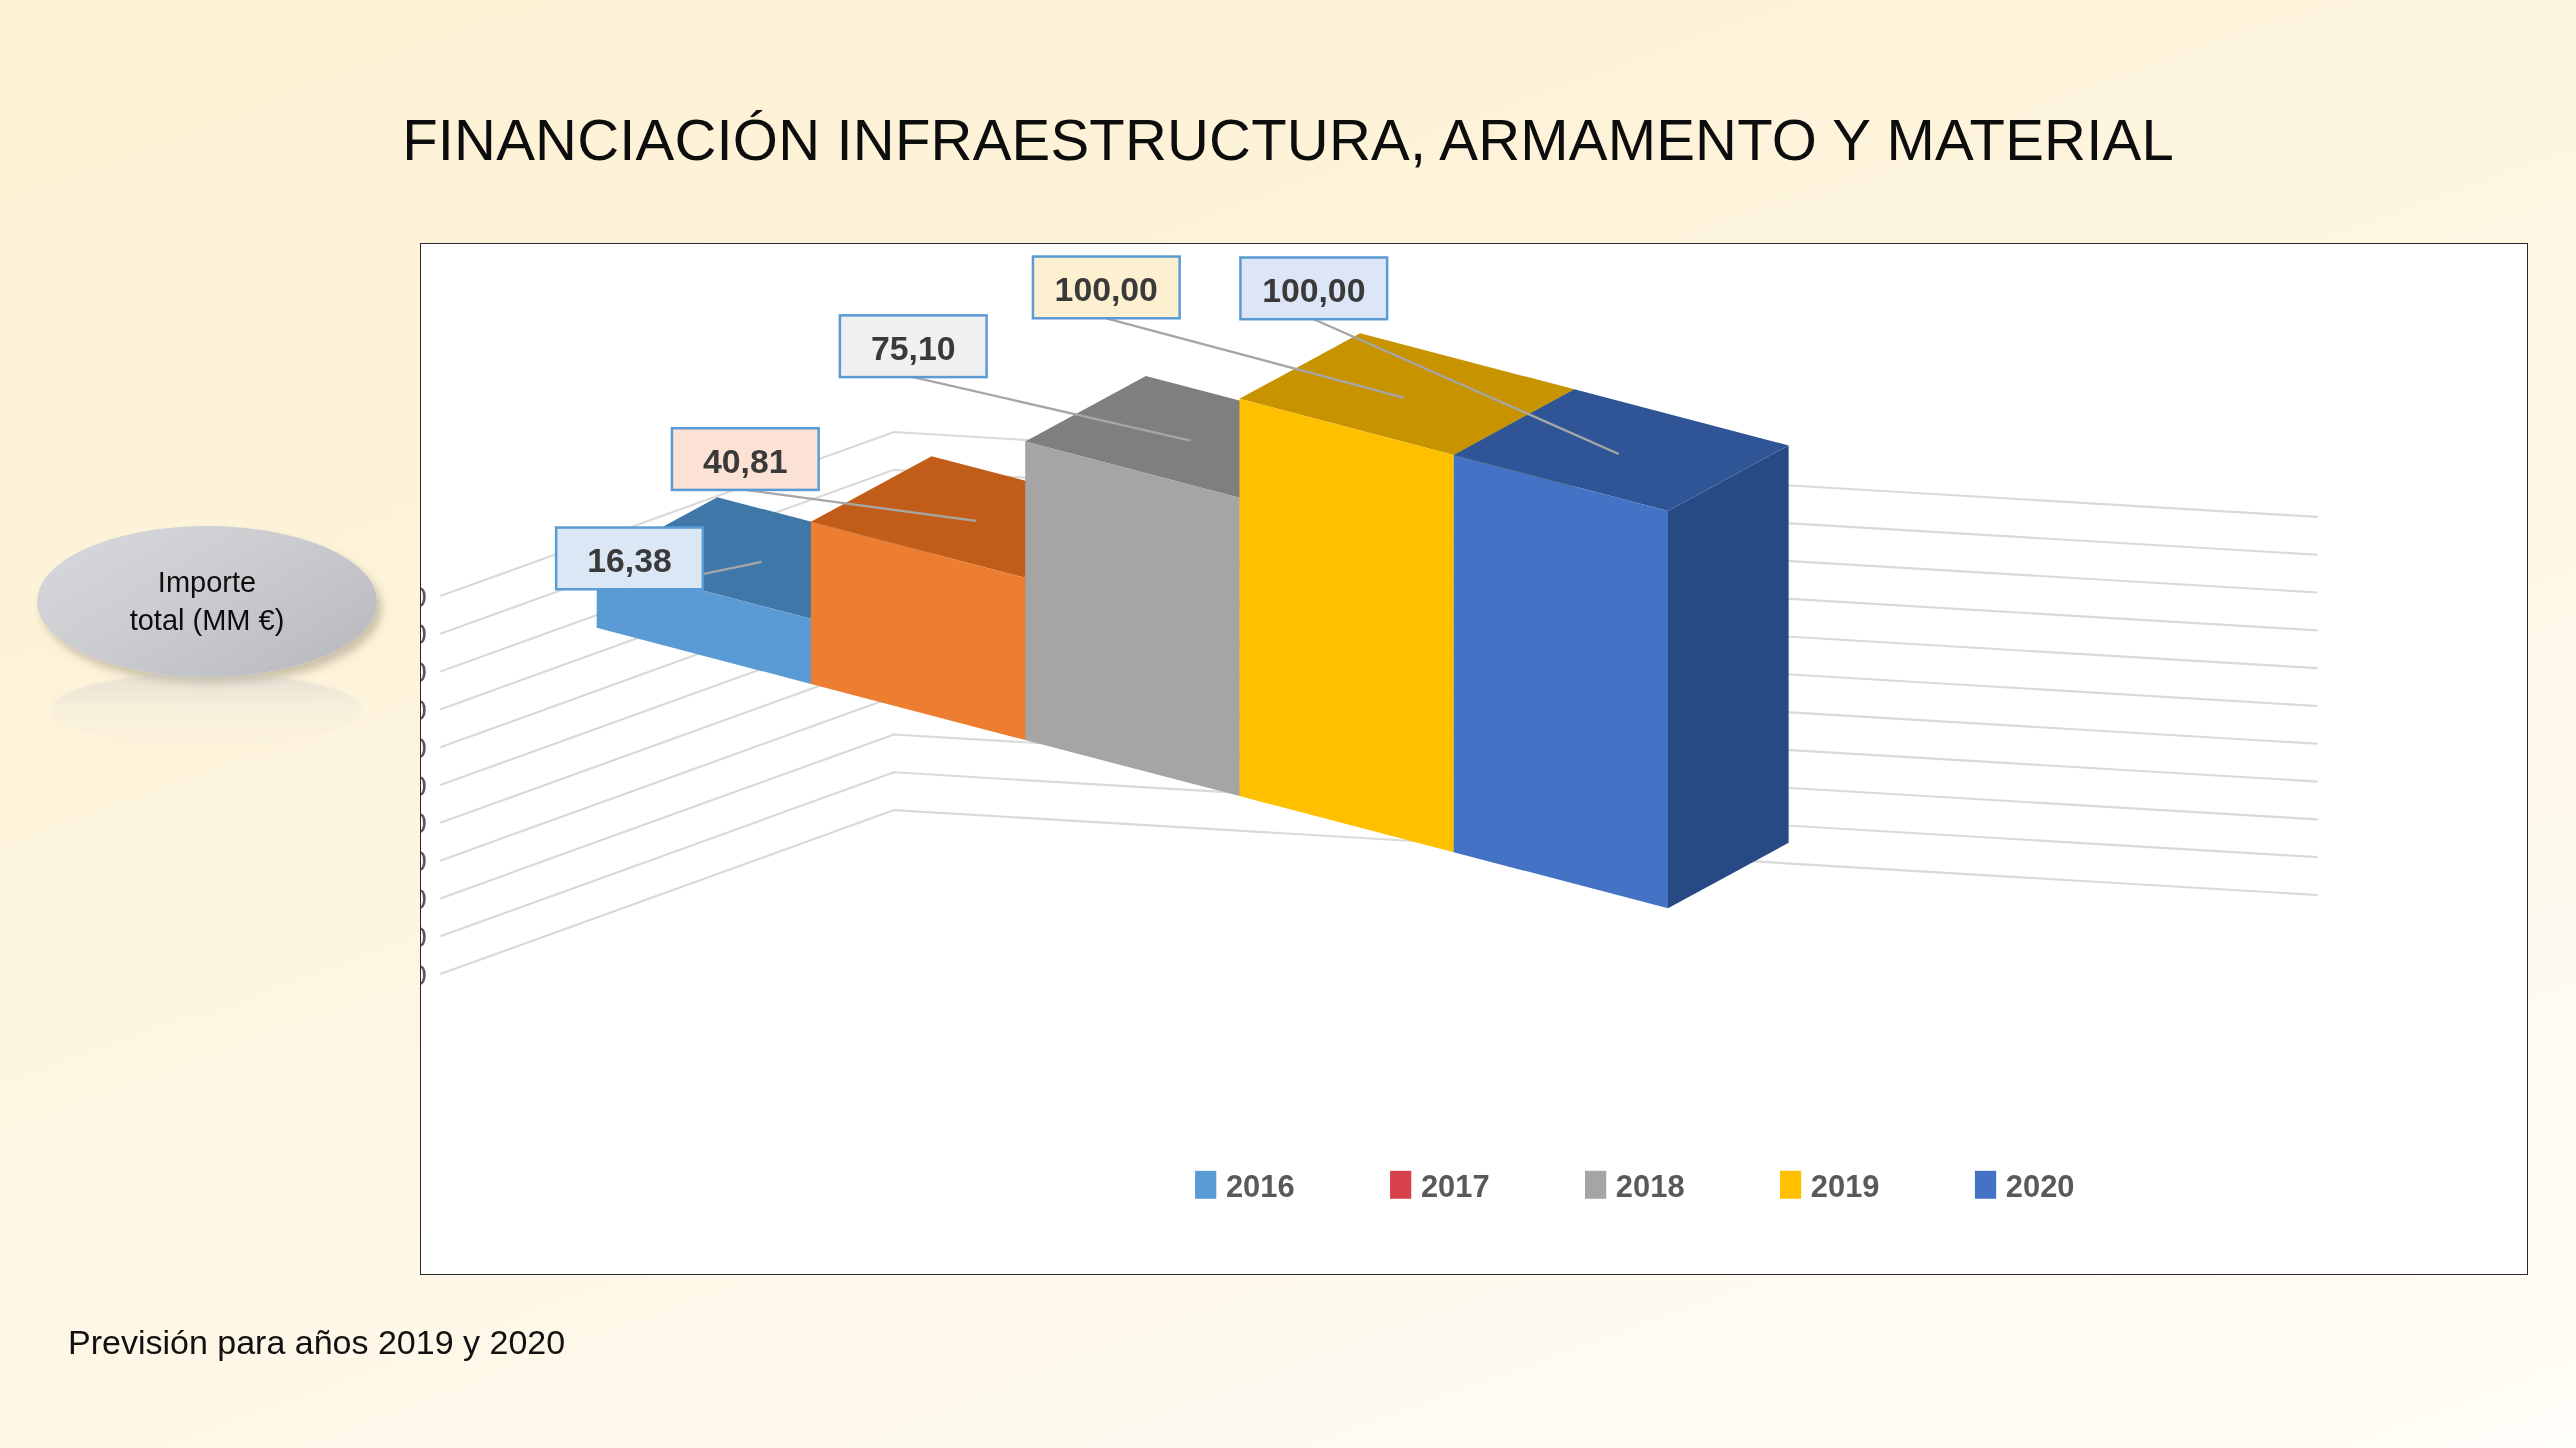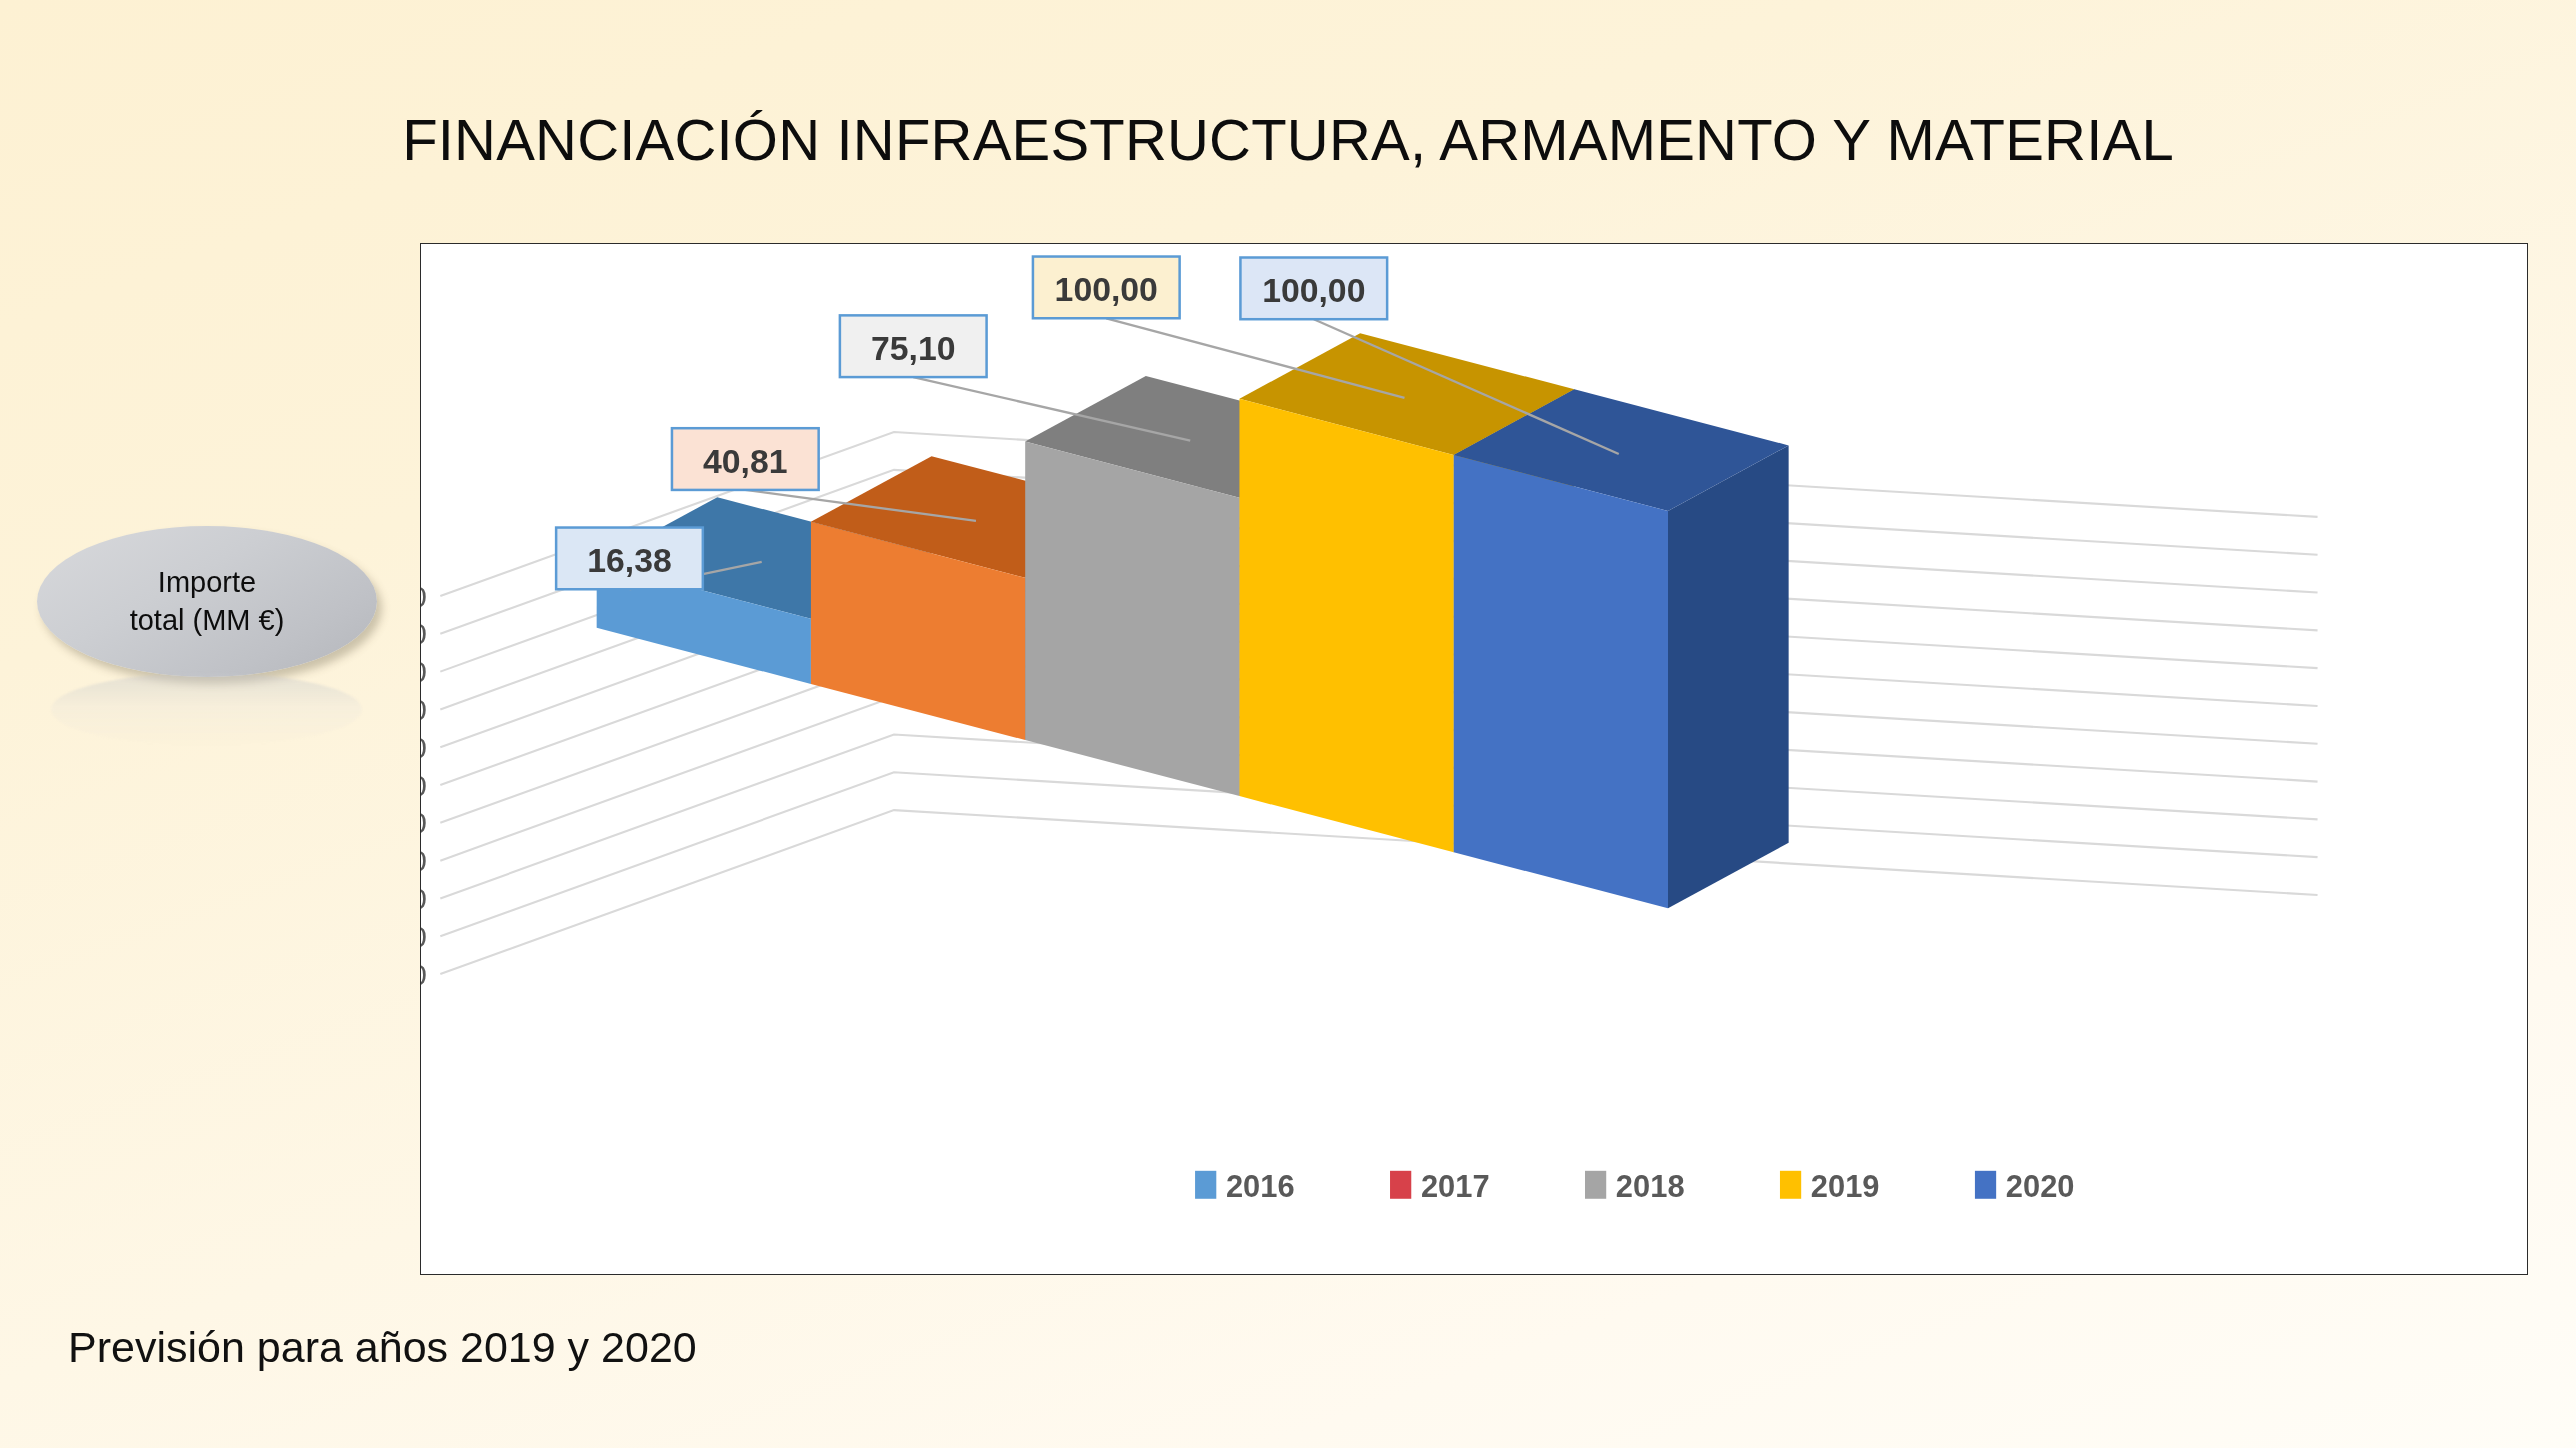--- a/index.html
+++ b/index.html
@@ -113,21 +113,21 @@
     font-weight: bold;
     fill: #595959;
     dominant-baseline: central;
   }
 
   
   #footer-note {
     position: absolute;
     left: 68px;
     top: 1323px;
-    font-size: 43px;
+    font-size: 34px;
     color: #111111;
     white-space: nowrap;
   }
 </style>
 </head>
 <body>
 
 <div id="slide">
 
   <div id="slide-title">FINANCIACIÓN INFRAESTRUCTURA, ARMAMENTO Y MATERIAL</div>

